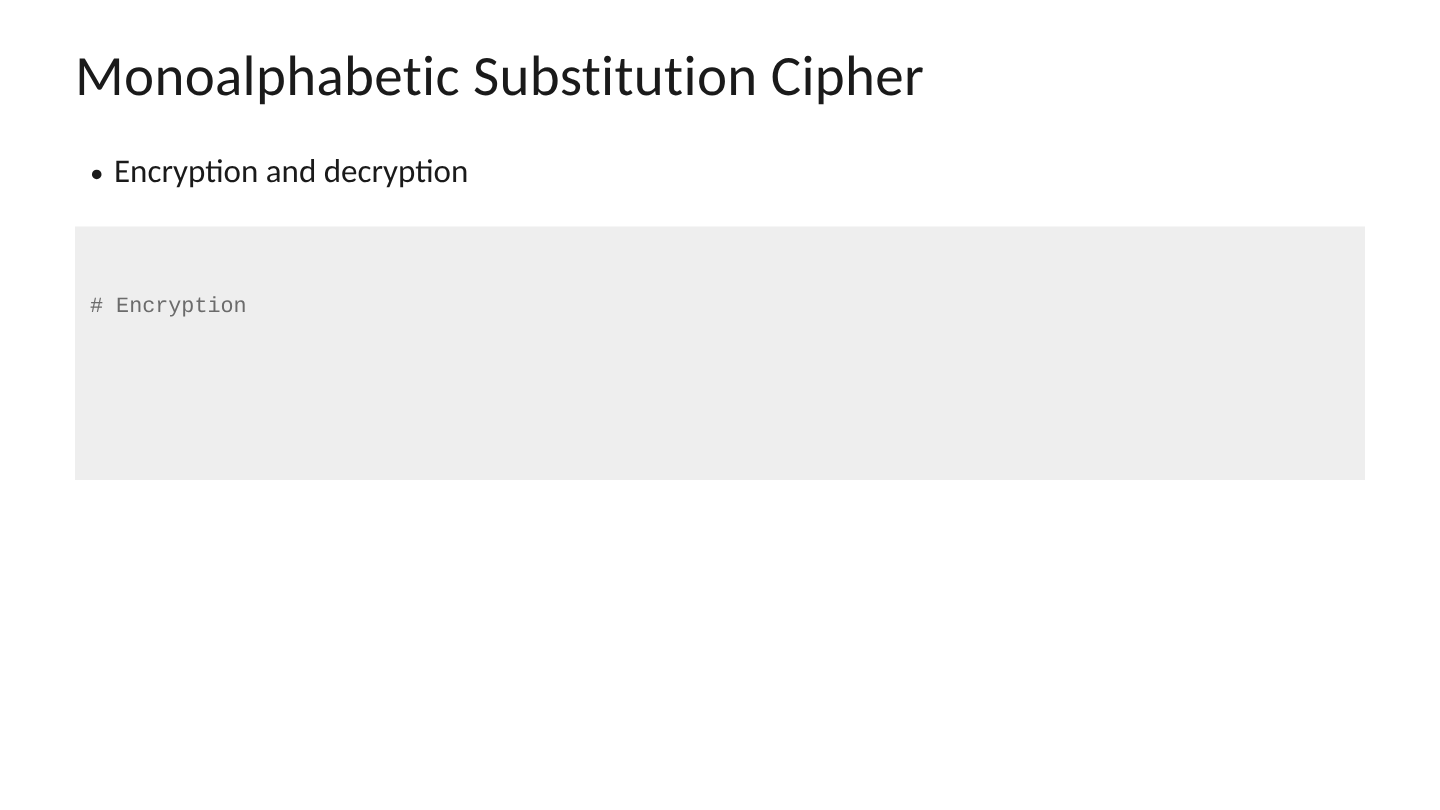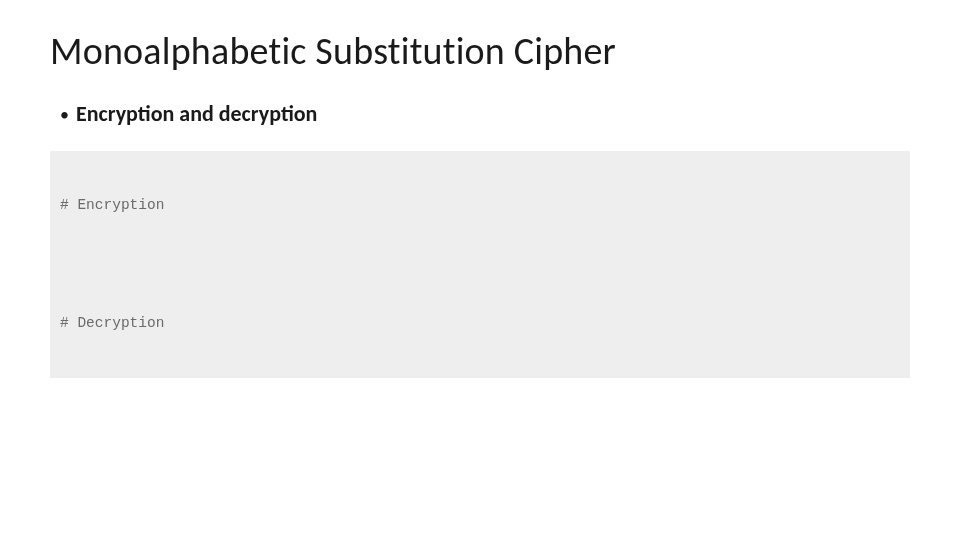--- a/index.html
+++ b/index.html
@@ -35,21 +35,21 @@
   }
   .bullet-dot {
     display: inline-block;
     width: 16px;
     flex: 0 0 16px;
     font-size: 18px;
     line-height: 22px;
     text-align: left;
   }
   .bullet-text {
-    font-weight: 700;
+    font-weight: 400;
   }
   .code-block {
     margin: 0 16px 0 0;
     width: 860px;
     background: #eeeeee;
     padding: 6px 10px 6px 10px;
     box-sizing: border-box;
     font-family: "Consolas", "Menlo", "Courier New", monospace;
     font-size: 14.5px;
     line-height: 1.35;
@@ -72,16 +72,15 @@
   <h1 class="title">Monoalphabetic Substitution Cipher</h1>
 
   <div class="bullet-row">
     <span class="bullet-dot">•</span>
     <span class="bullet-text">Encryption and decryption</span>
   </div>
 
   <div class="code-block">
     <span class="line"># Encryption</span>
     <span class="blank"></span>
-    <span class="line"># Decryption</span>
   </div>
 
 </div>
 
 </body></html>

